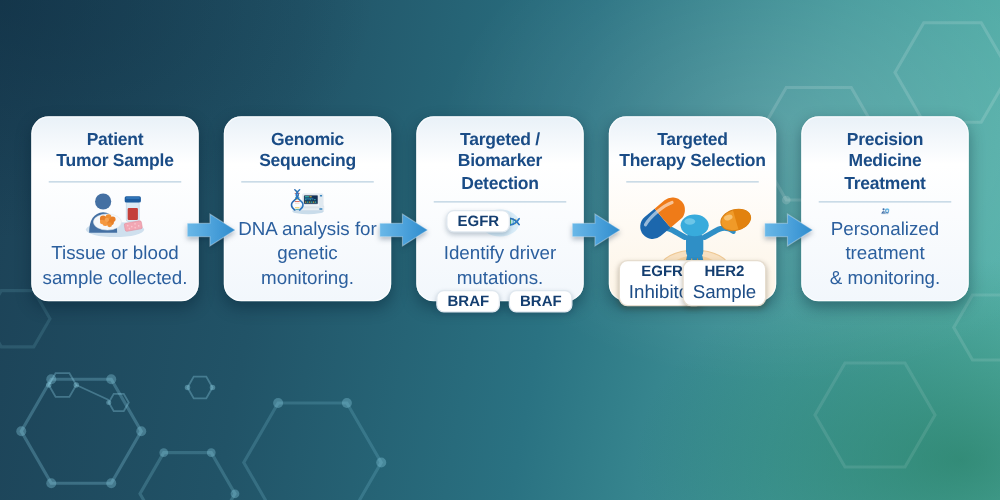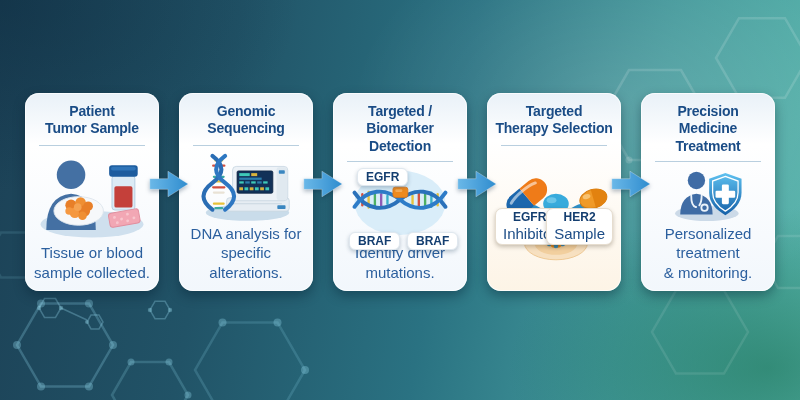--- a/index.html
+++ b/index.html
@@ -11,21 +11,21 @@
       radial-gradient(ellipse 420px 260px at 96% 92%, rgba(24,110,80,0.55), rgba(24,110,80,0) 62%),
       radial-gradient(ellipse 500px 320px at 0% 0%, rgba(10,40,60,0.45), rgba(10,40,60,0) 60%),
       linear-gradient(100deg, #1c4156 0%, #215367 28%, #2a7282 55%, #42989a 78%, #58b5ac 100%);
   }
   .hexlayer{position:absolute;inset:0;pointer-events:none;}
   .stage{
     position:absolute;inset:0;display:flex;justify-content:center;
     align-items:flex-start;padding-top:93px;
   }
   .card{
-    width:134px;height:198px;border-radius:14px;box-sizing:border-box;
+    width:134px;height:148px;border-radius:14px;box-sizing:border-box;
     background:linear-gradient(180deg,#e9f1f8 0%,#ffffff 26%,#f2f7fc 100%);
     box-shadow:0 5px 12px rgba(0,25,45,.38), inset 0 0 0 1px rgba(255,255,255,.7);
     display:flex;flex-direction:column;padding:10px 6px 8px;position:relative;z-index:1;
   }
   .card.warm{background:linear-gradient(180deg,#e9f1f8 0%,#ffffff 24%,#fdf4e6 100%);}
   .card-title{
     white-space:pre-line;text-align:center;font-weight:bold;color:#1a4c86;
     font-size:14px;line-height:1.24;letter-spacing:-0.2px;min-height:36px;
   }
   .divider{height:1px;background:#b9cfdf;margin:6px 8px 4px;}
@@ -208,21 +208,21 @@
           <line x1="18" y1="50" x2="33" y2="50" stroke="#d2503f" stroke-width="3"></line>
           <line x1="19" y1="57" x2="32" y2="57" stroke="#e9e2d5" stroke-width="3"></line>
           <line x1="19" y1="72" x2="32" y2="72" stroke="#e7c23b" stroke-width="3"></line>
           <line x1="21" y1="78" x2="30" y2="78" stroke="#3aa9a0" stroke-width="3"></line>
           <path d="M17 8 C33 20 33 32 17 44 C1 56 1 68 17 80" stroke="#2a6db4" stroke-width="5.5"></path>
           <path d="M34 8 C18 20 18 32 34 44 C50 56 50 68 34 80" stroke="#2d77c2" stroke-width="5.5"></path>
         </g>
       </svg>
     </div>
     <div class="card-caption">DNA analysis for
-specific alterations.</div>
+genetic monitoring.</div>
   </div>
 
   <div class="arrow-slot">
     <svg viewBox="0 0 36 30">
       <path d="M0 10 H17 V3 L36 15 L17 27 V20 H0 Z" fill="url(#gradArrow)" stroke="rgba(255,255,255,0.35)" stroke-width="0.8"></path>
     </svg>
   </div>
 
   <div class="card">
     <div class="card-title">Targeted /

